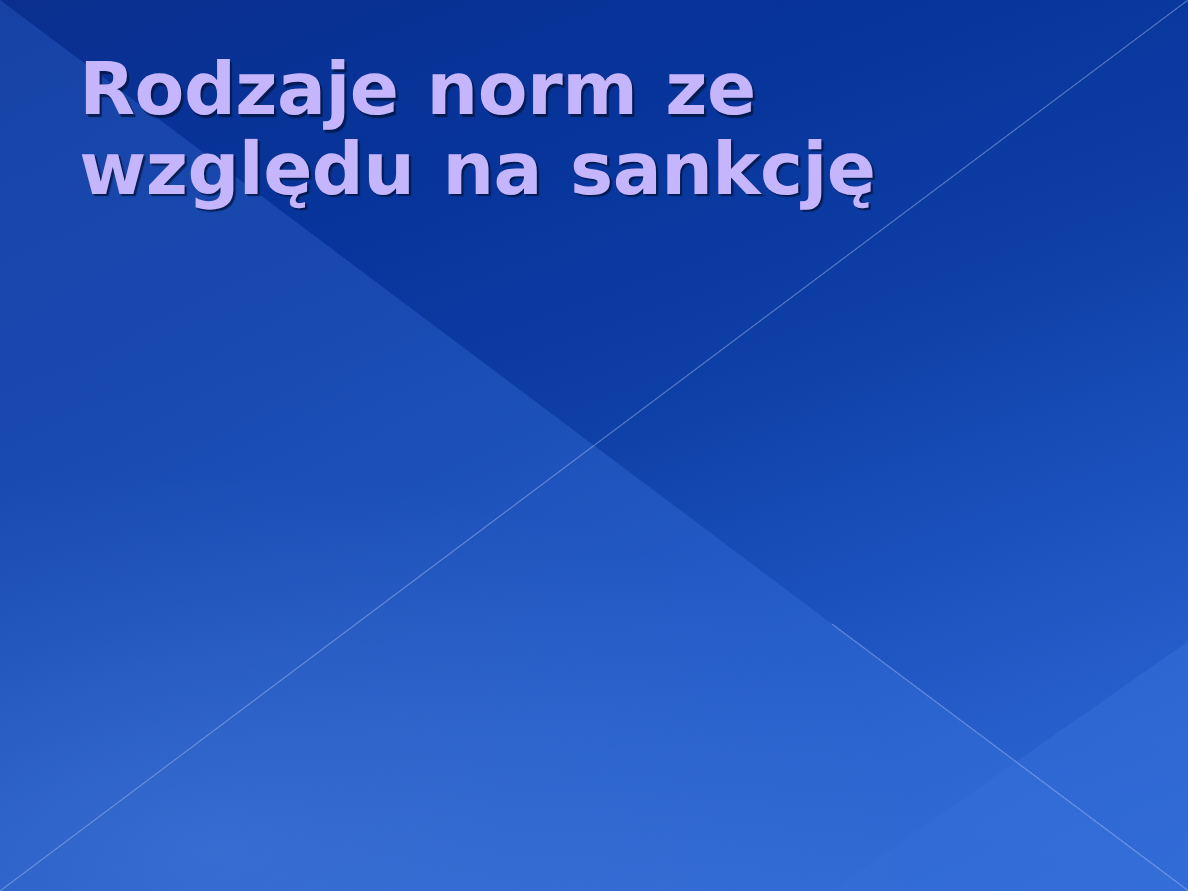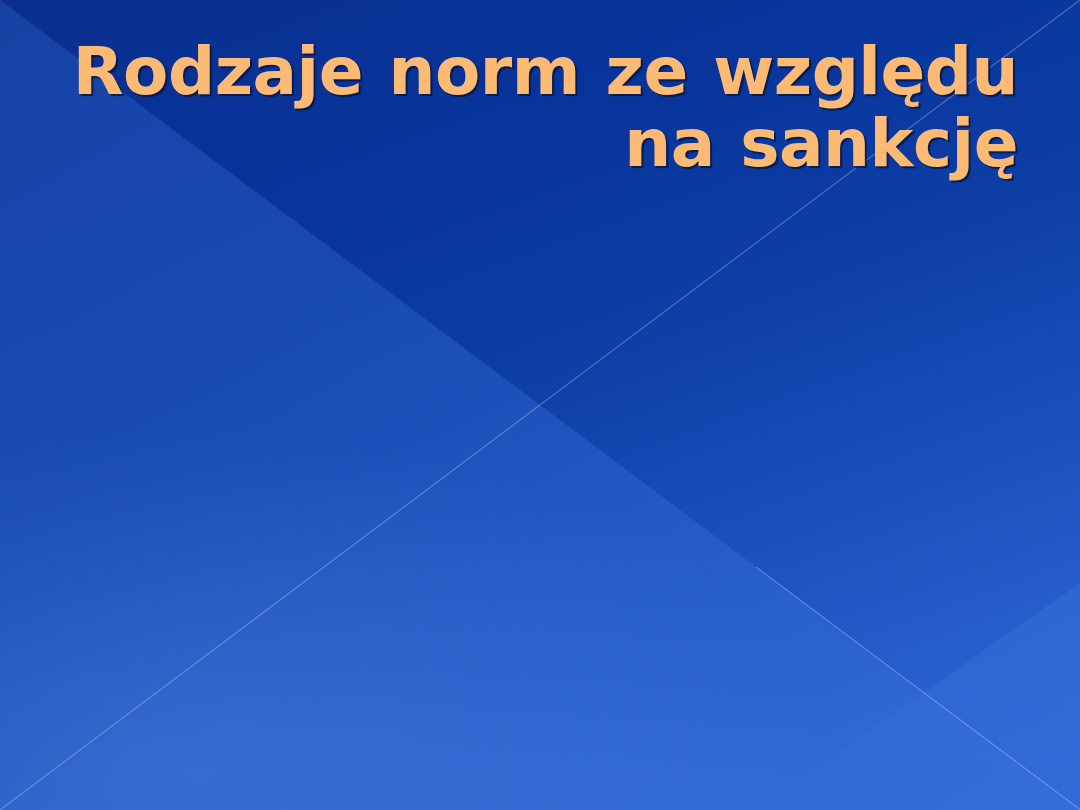--- a/index.html
+++ b/index.html
@@ -87,23 +87,23 @@
 
   
   .title-block {
     position: absolute;
     left: 60px;
     right: 60px;
     top: 34px;
   }
 
   .slide-title {
-    margin: 2px;
-    text-align: right;
-    color: #fdba74;
+    margin: 12px;
+    text-align: left;
+    color: #c4b5fd;
     font-size: 66px;
     line-height: 72px;
     font-weight: 700;
     letter-spacing: -0.5px;
     word-spacing: 3px;
     text-shadow: 2px 2px 1px rgba(4, 20, 62, 0.78);
     white-space: pre-line;
   }
 </style>
 </head>

